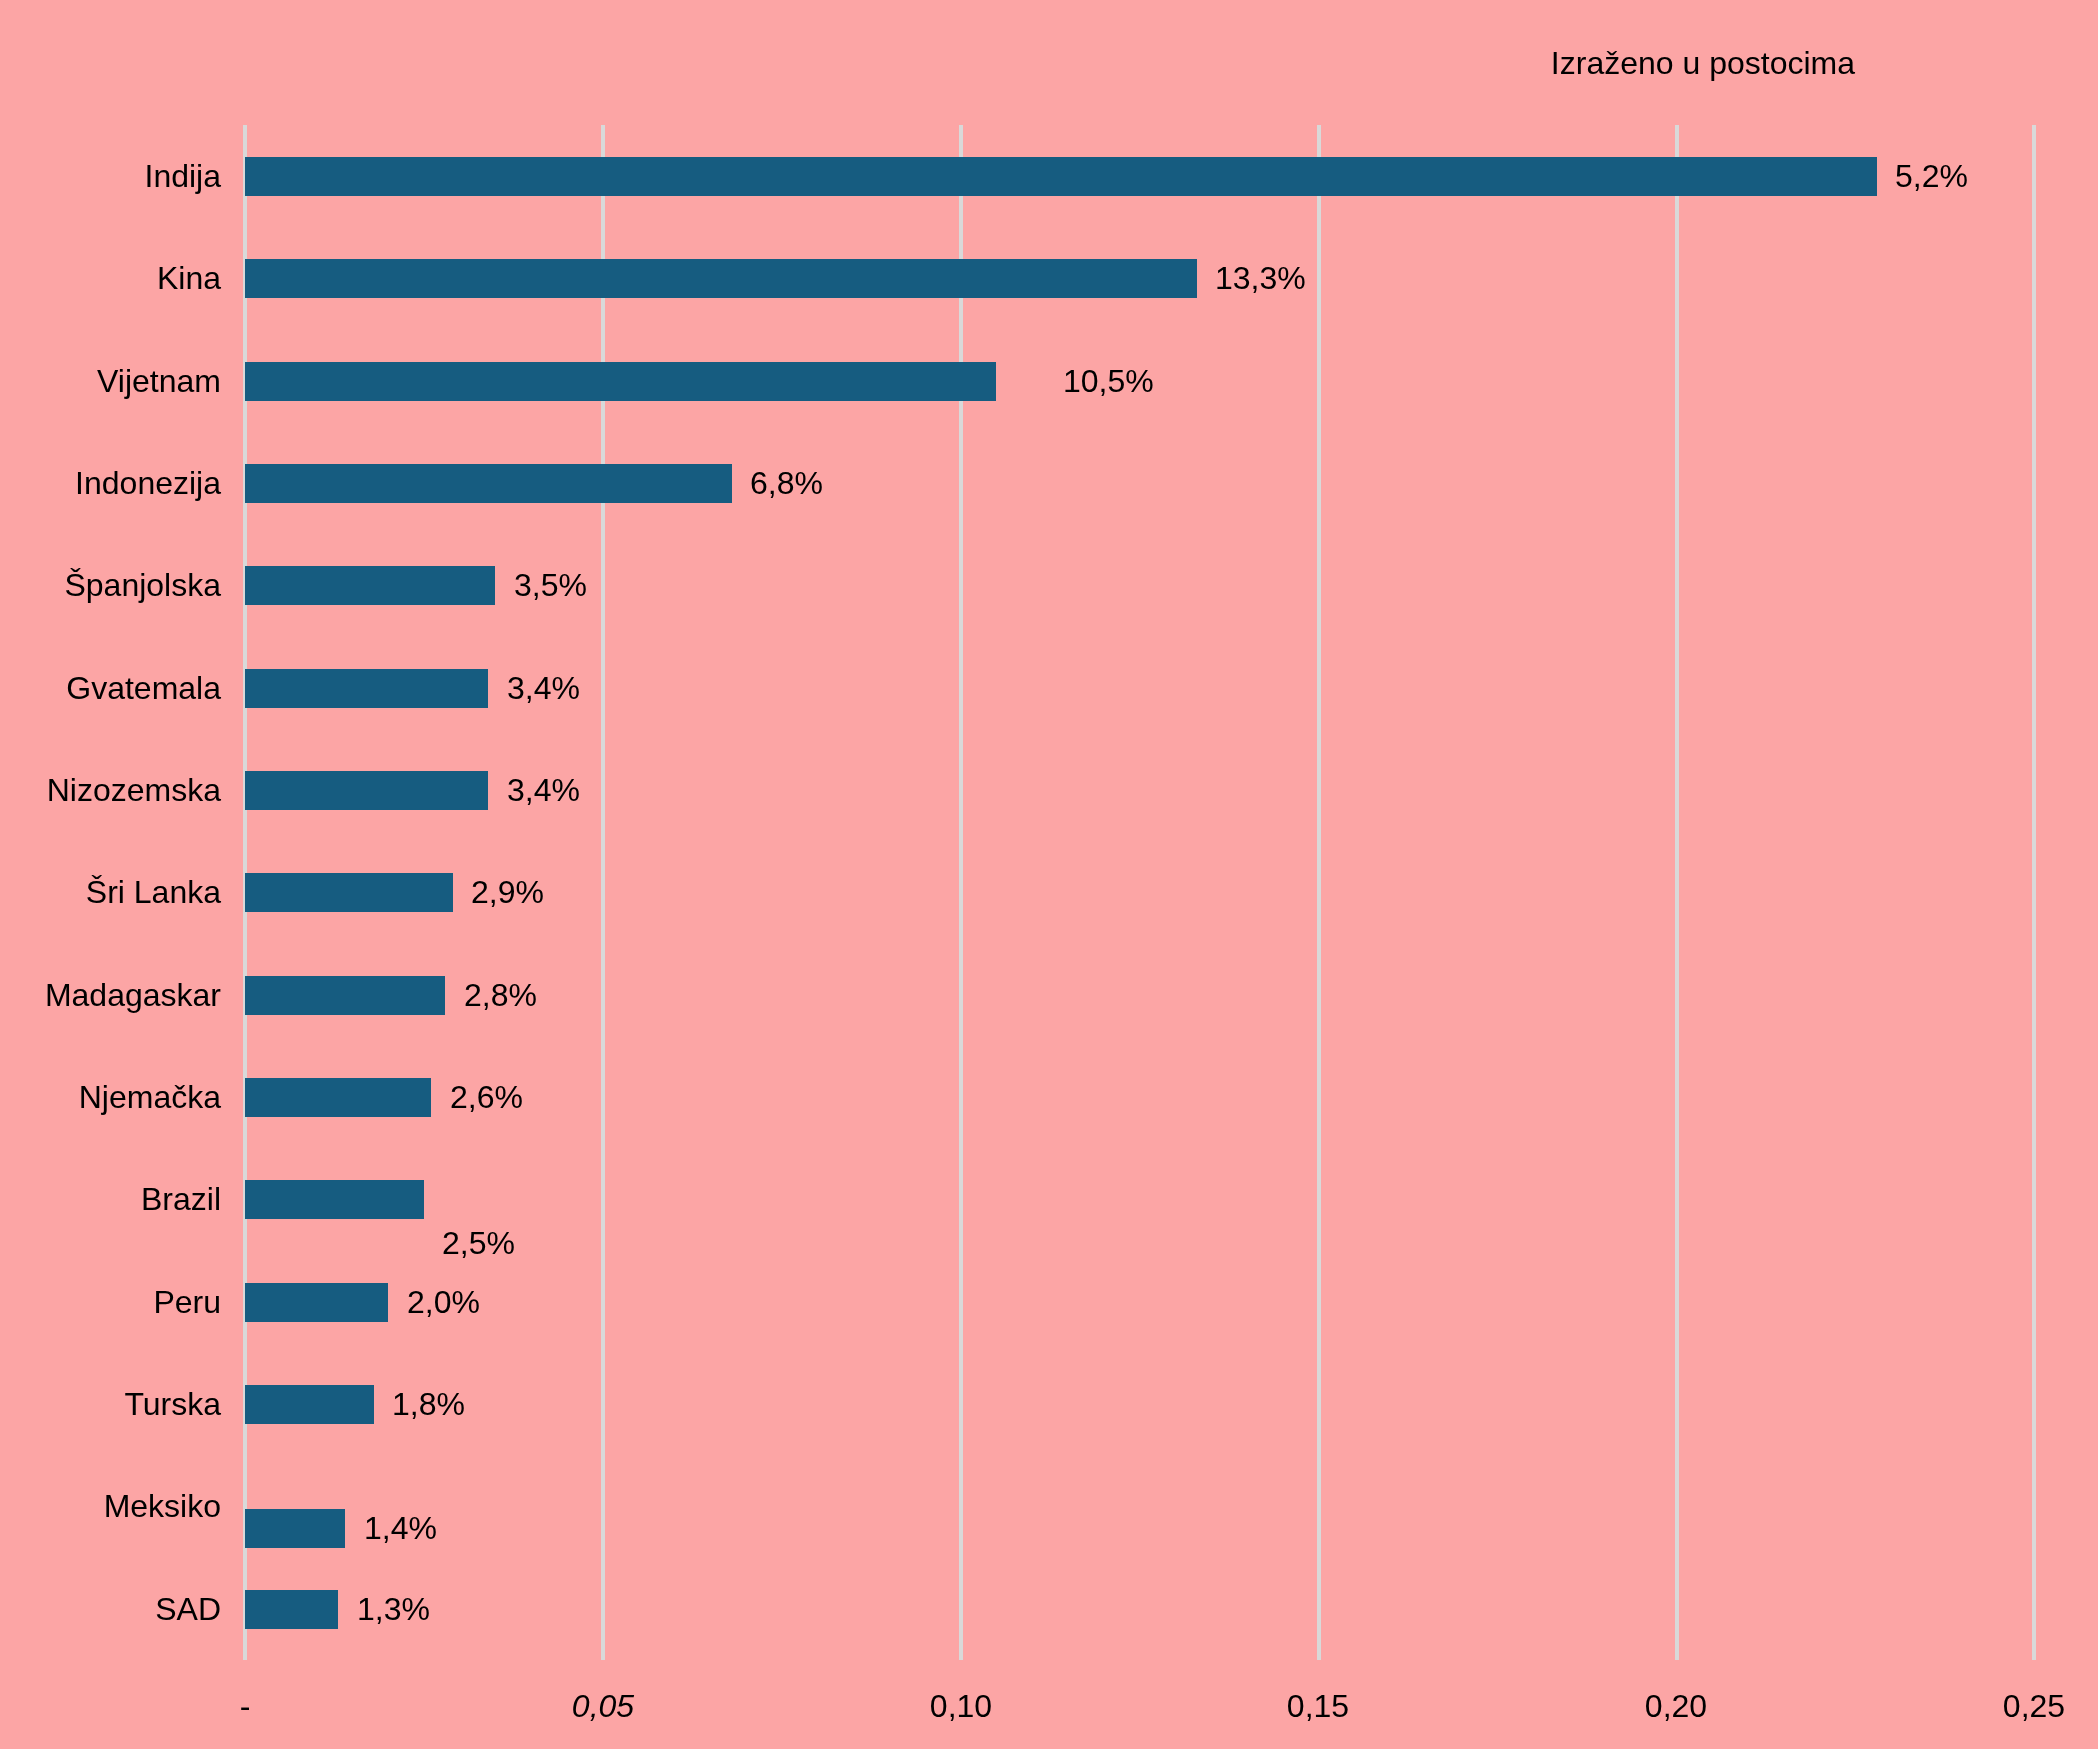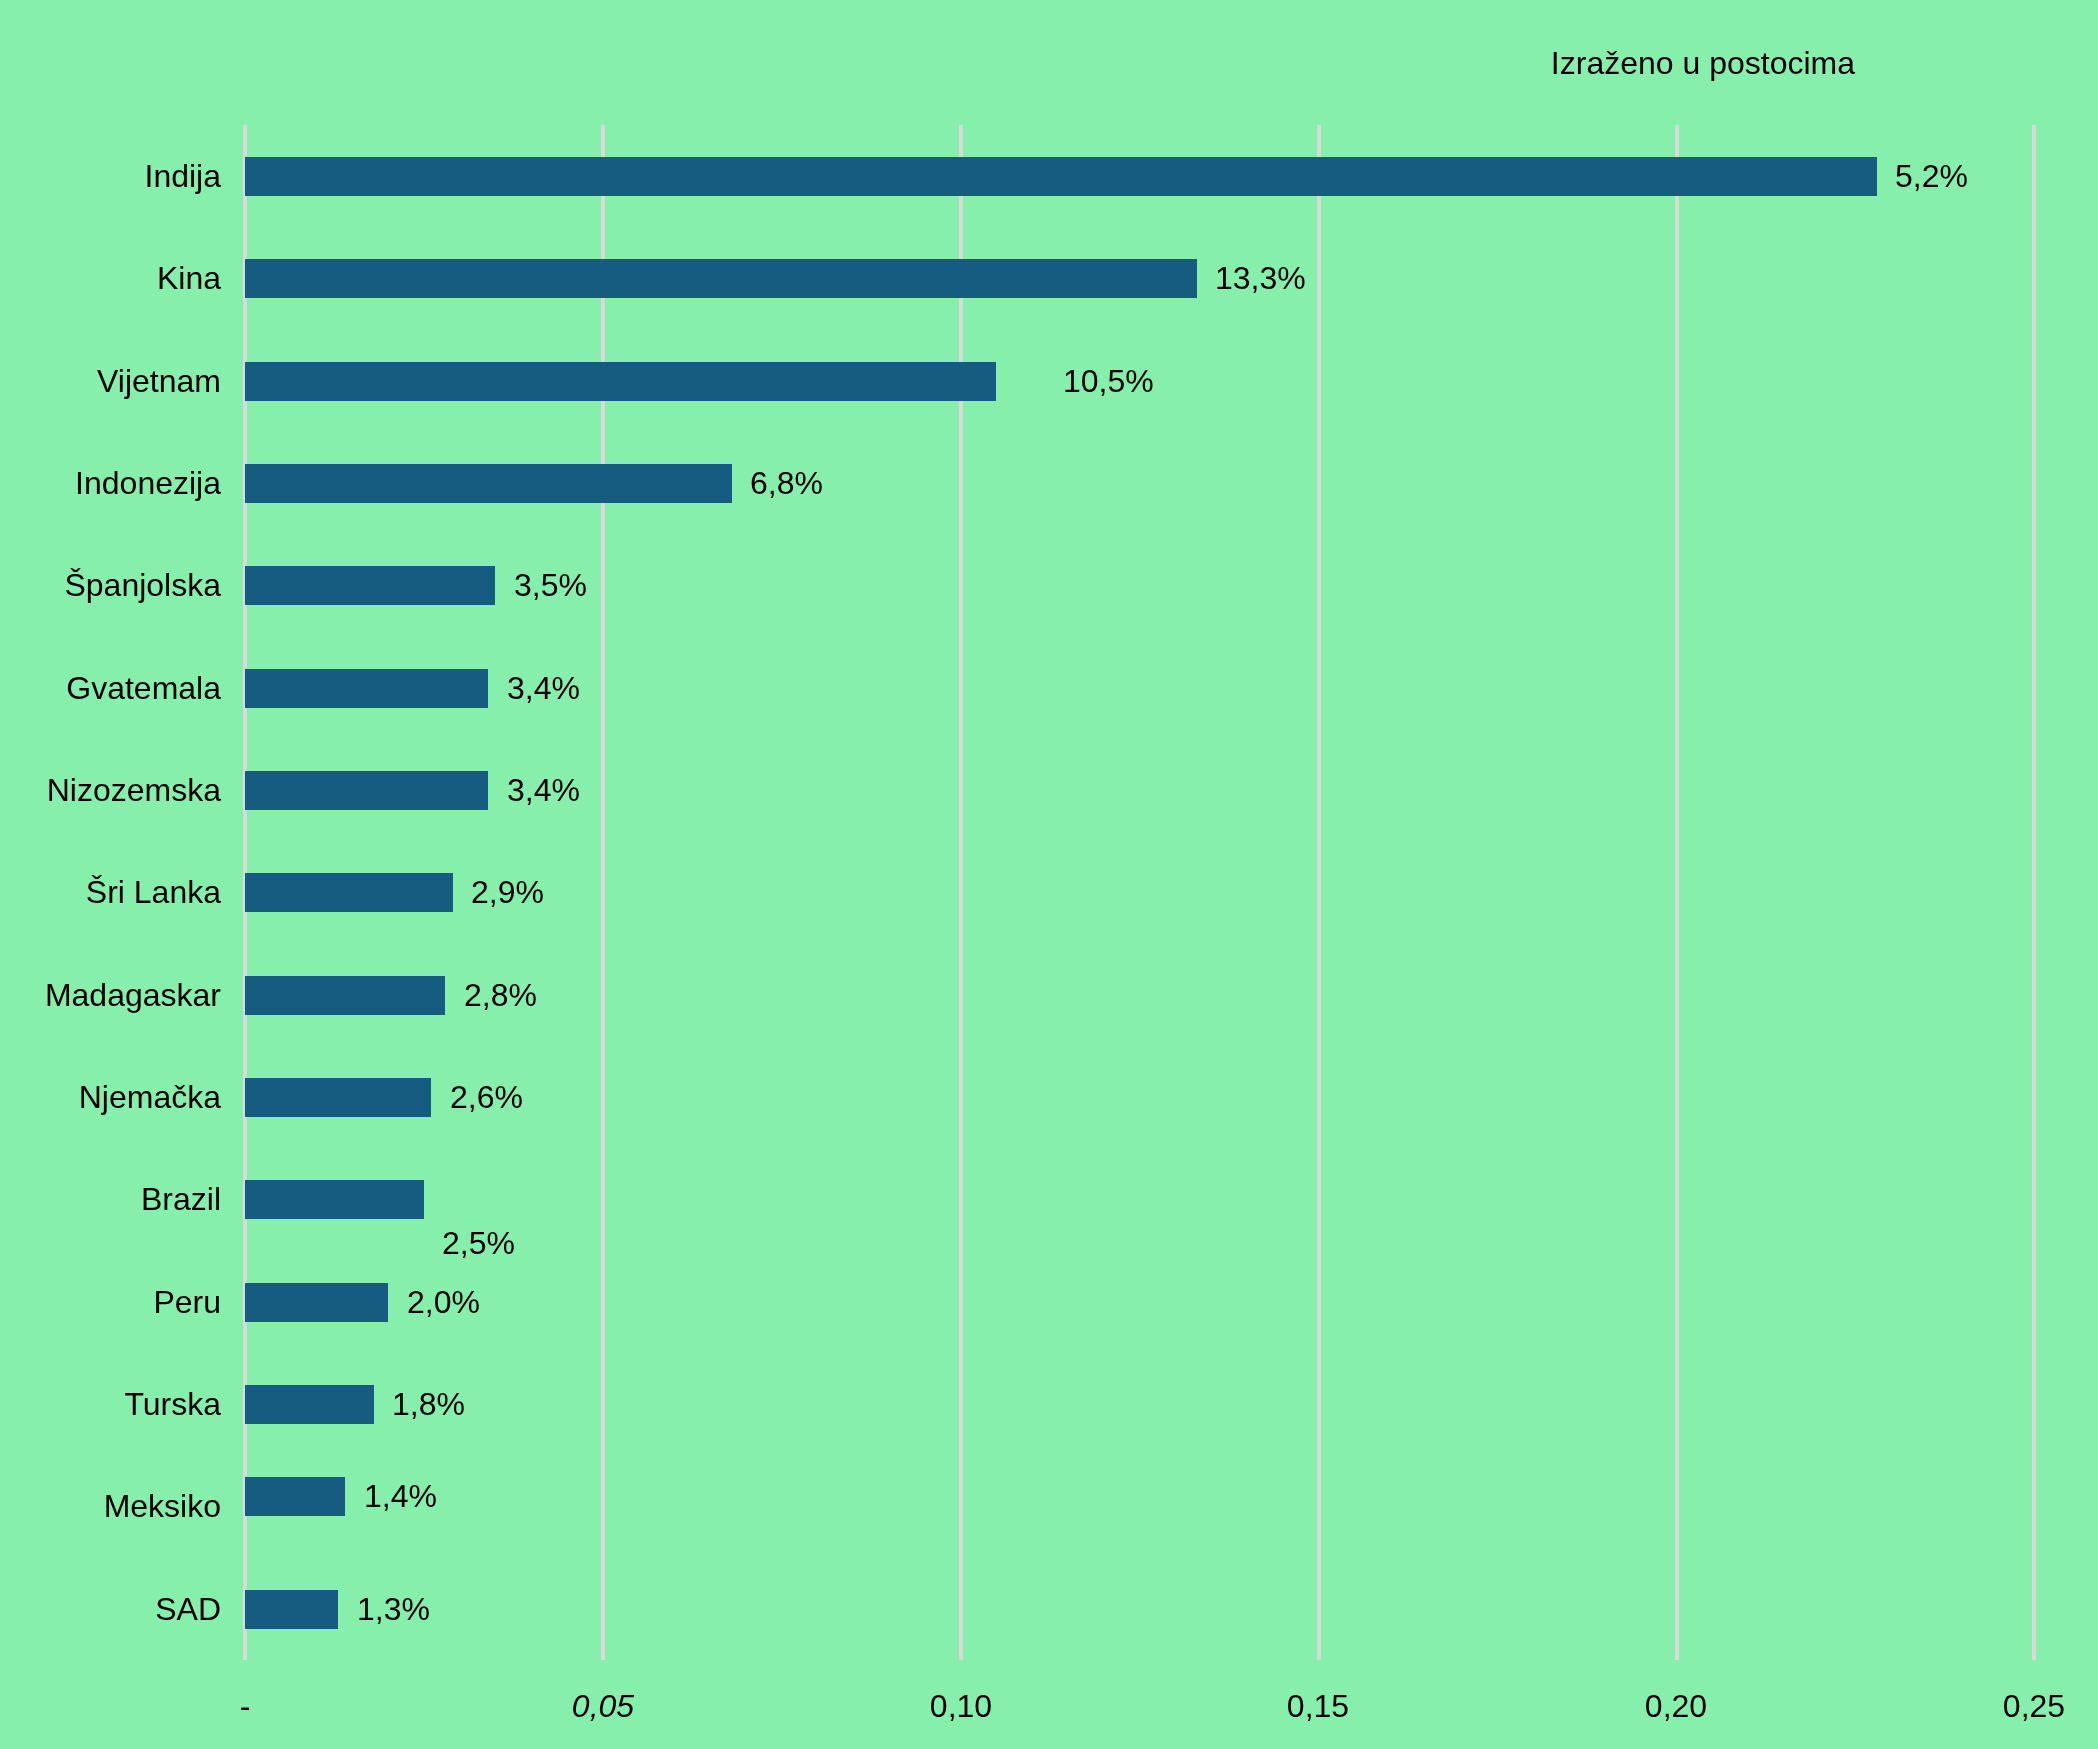--- a/index.html
+++ b/index.html
@@ -12,21 +12,21 @@
     height: 1749px;
     font-family: "Liberation Sans", sans-serif;
     color: #000000;
     overflow: hidden;
   }
 
   #chart-root {
     position: relative;
     width: 2098px;
     height: 1749px;
-    background: #86efac;
+    background: #fca5a5;
   }
 
   
   .chart-title {
     position: absolute;
     left: 0;
     top: 44px;
     width: 1855px;
     text-align: right;
     font-size: 32px;
@@ -175,21 +175,21 @@
           <div class="value-label" style="left: 197px; margin-top: 44px;">2,5%</div>
         </div>
         <div class="row" style="top: 1126px; height: 102px;">
           <div class="bar" style="width: 143px; background: rgb(22, 92, 128);"></div>
           <div class="value-label" style="left: 162px;">2,0%</div>
         </div>
         <div class="row" style="top: 1228px; height: 102px;">
           <div class="bar" style="width: 129px; background: rgb(22, 92, 128);"></div>
           <div class="value-label" style="left: 147px;">1,8%</div>
         </div>
-        <div class="row" style="top: 1320px; height: 102px;">
+        <div class="row" style="top: 1352px; height: 102px;">
           <div class="bar" style="width: 100px; background: rgb(22, 92, 128);"></div>
           <div class="value-label" style="left: 119px;">1,4%</div>
         </div>
         <div class="row" style="top: 1433px; height: 102px;">
           <div class="bar" style="width: 93px; background: rgb(22, 92, 128);"></div>
           <div class="value-label" style="left: 112px;">1,3%</div>
         </div>
       </div>
   </div>
 

